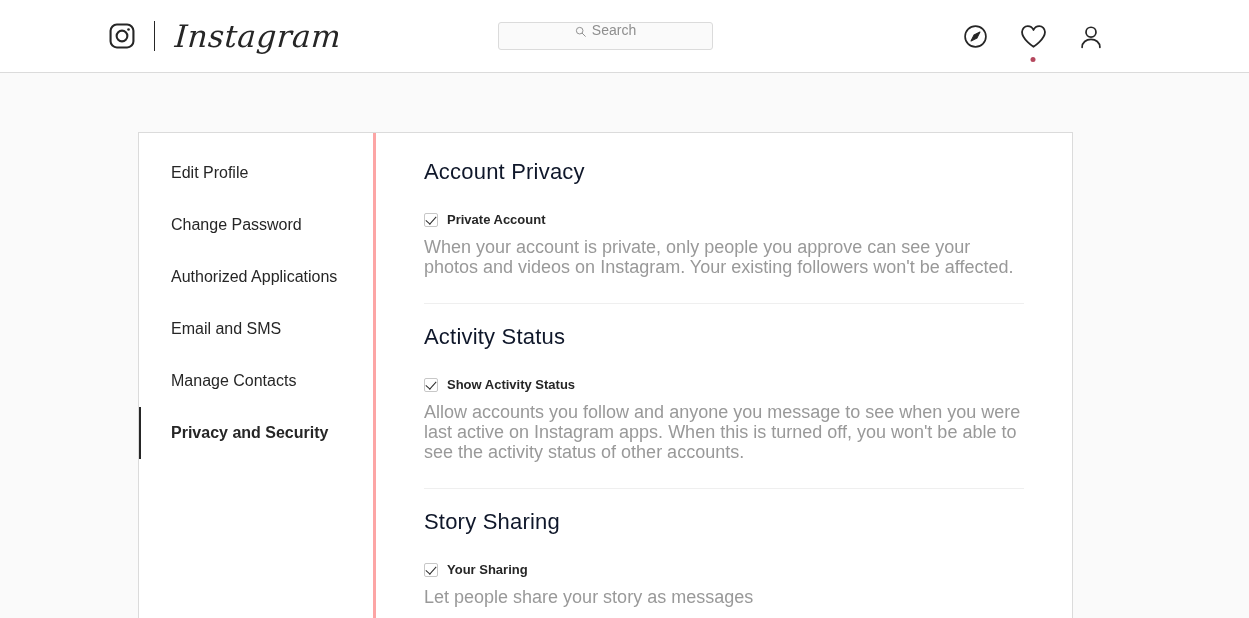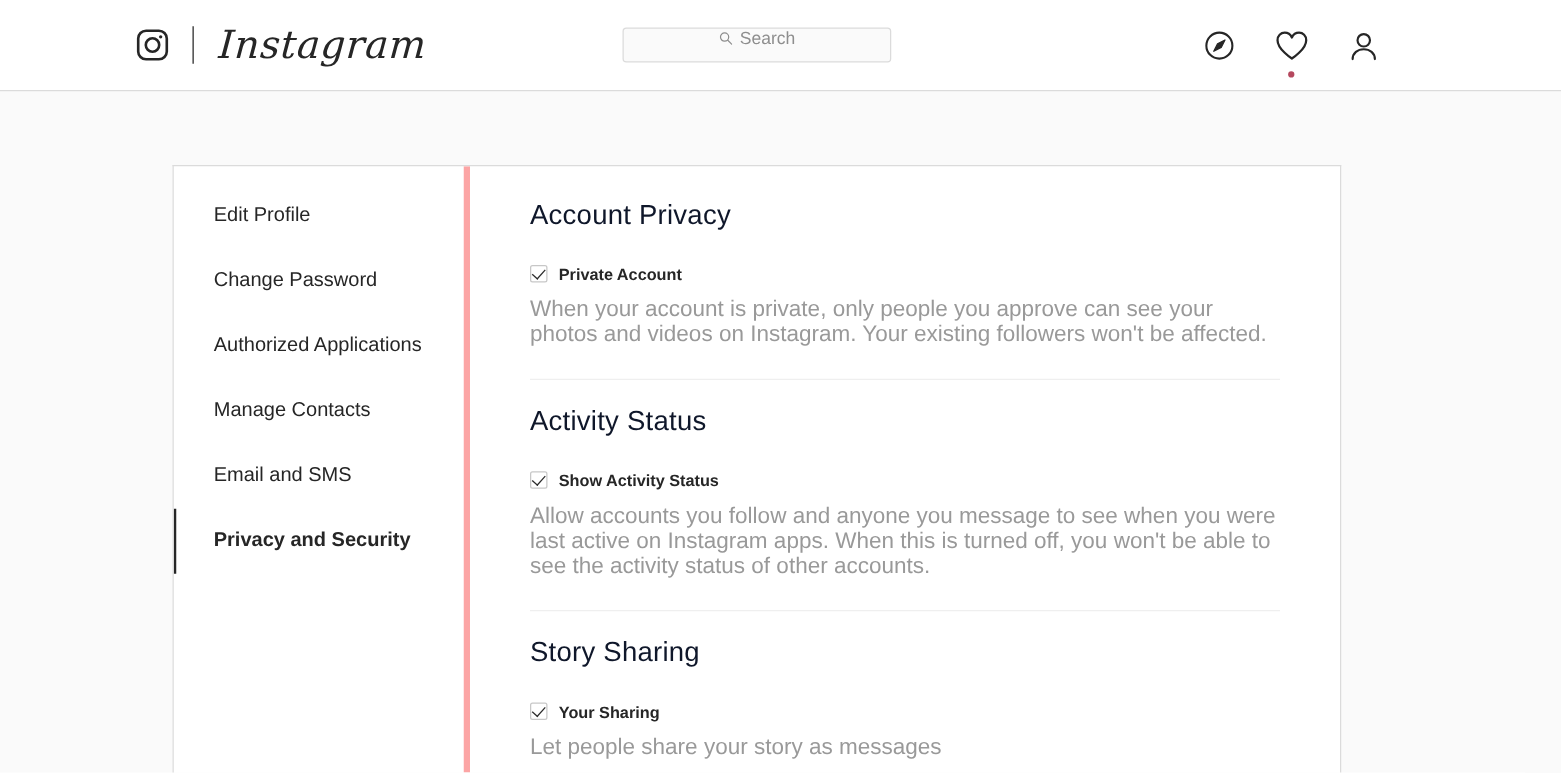--- a/index.html
+++ b/index.html
@@ -133,21 +133,21 @@
     border: 1px solid #dbdbdb;
     border-bottom: none;
     display: flex;
     overflow: hidden;
   }
 
   
   .sidebar {
     width: 237px;
     flex: none;
-    border-right: 5px solid #fca5a5;
+    border-right: 3px solid #fca5a5;
     padding-top: 14px;
     position: relative;
     text-align: right;
   }
 
   .side-item {
     height: 52px;
     display: flex;
     align-items: center;
     padding-left: 32px;
@@ -179,21 +179,21 @@
 
   .section-title {
     font-size: 22px;
     font-weight: 400;
     color: #0f172a;
     letter-spacing: 0.2px;
   }
 
   .checkbox-row {
     display: flex;
-    align-items: flex-start;
+    align-items: flex-end;
     gap: 9px;
     margin-top: 27px;
   }
 
   .cbox {
     width: 14px;
     height: 14px;
     border: 1px solid #c7c7c7;
     border-radius: 2px;
     background: #fff;
@@ -304,24 +304,24 @@
     <div class="side-item">
       <span>Edit Profile</span>
     </div>
     <div class="side-item">
       <span>Change Password</span>
     </div>
     <div class="side-item">
       <span>Authorized Applications</span>
     </div>
     <div class="side-item">
+      <span>Email and SMS</span>
+    </div>
+    <div class="side-item">
       <span>Manage Contacts</span>
-    </div>
-    <div class="side-item">
-      <span>Email and SMS</span>
     </div>
     <div class="side-item active">
       <span>Privacy and Security</span>
     </div>
   </div>
 
   <div class="content">
 
     <div>
       <h2 class="section-title">Account Privacy</h2>

